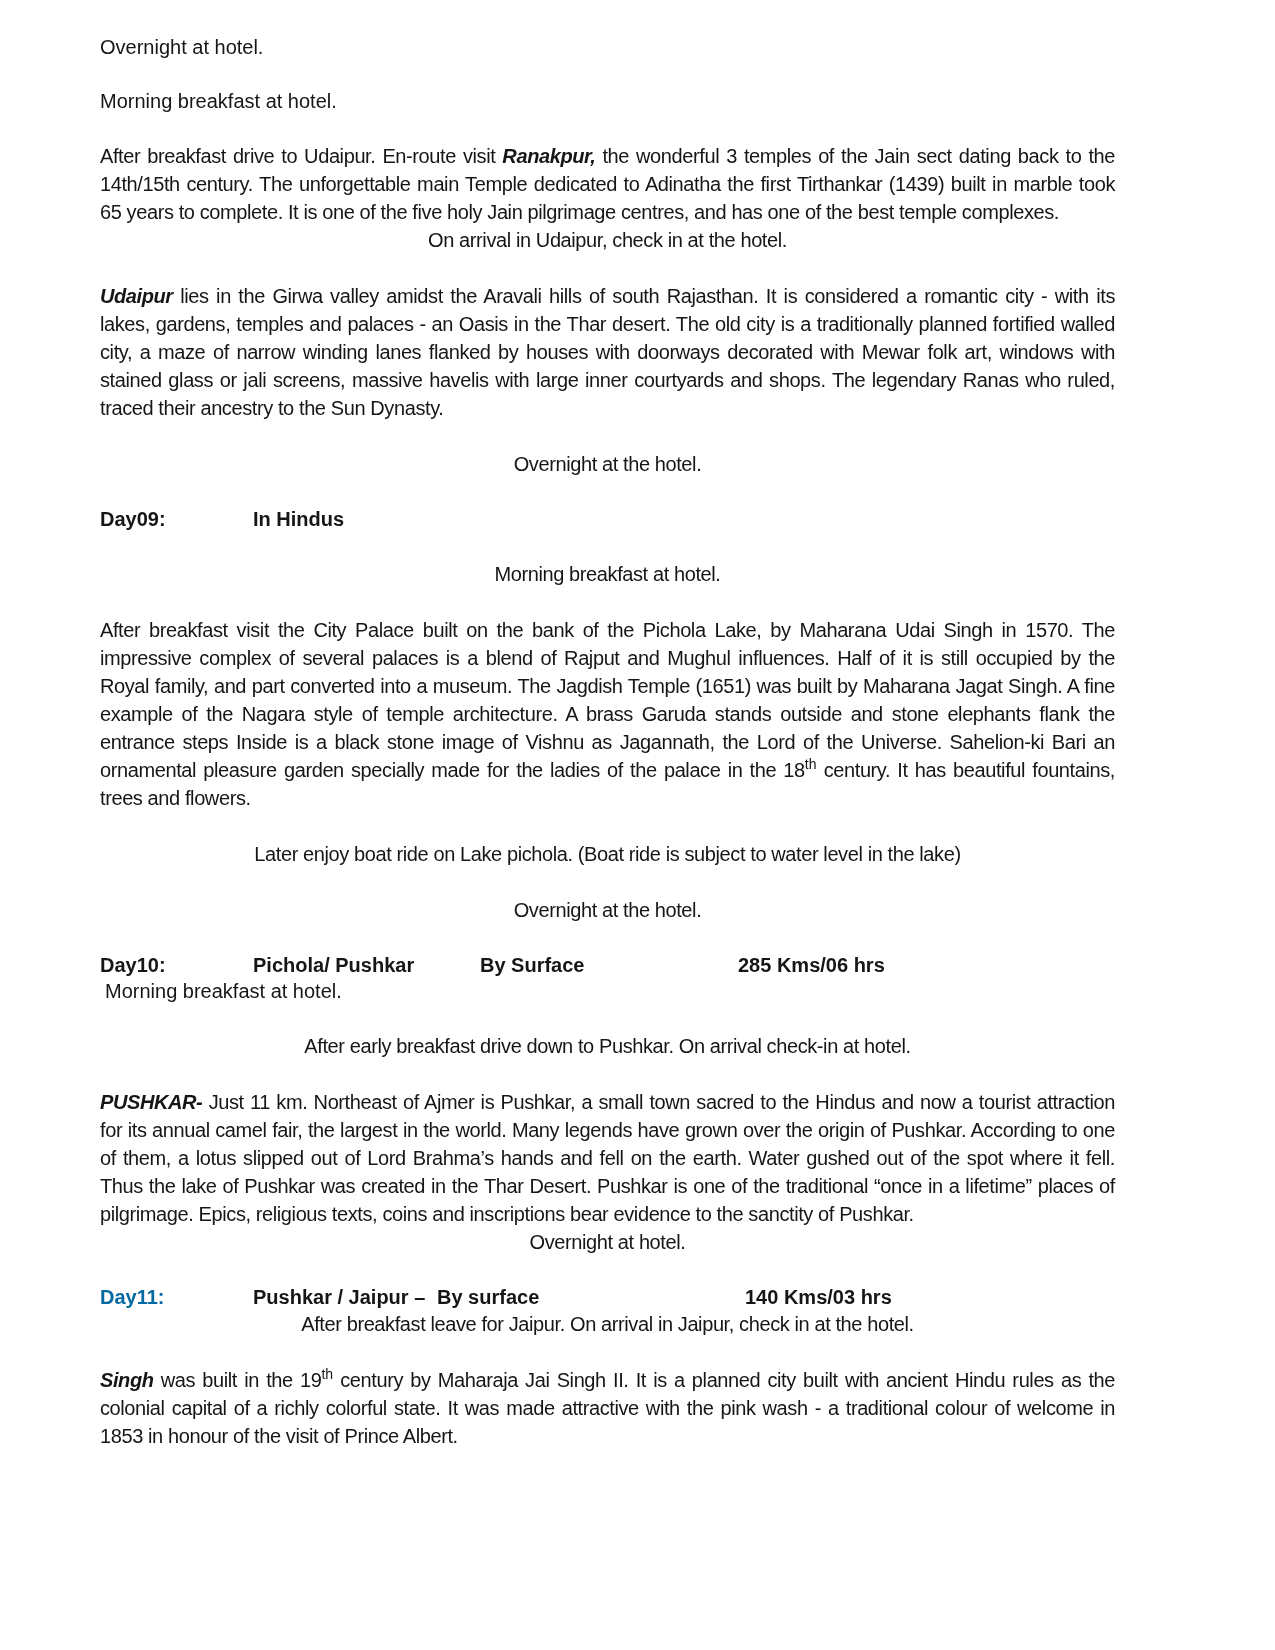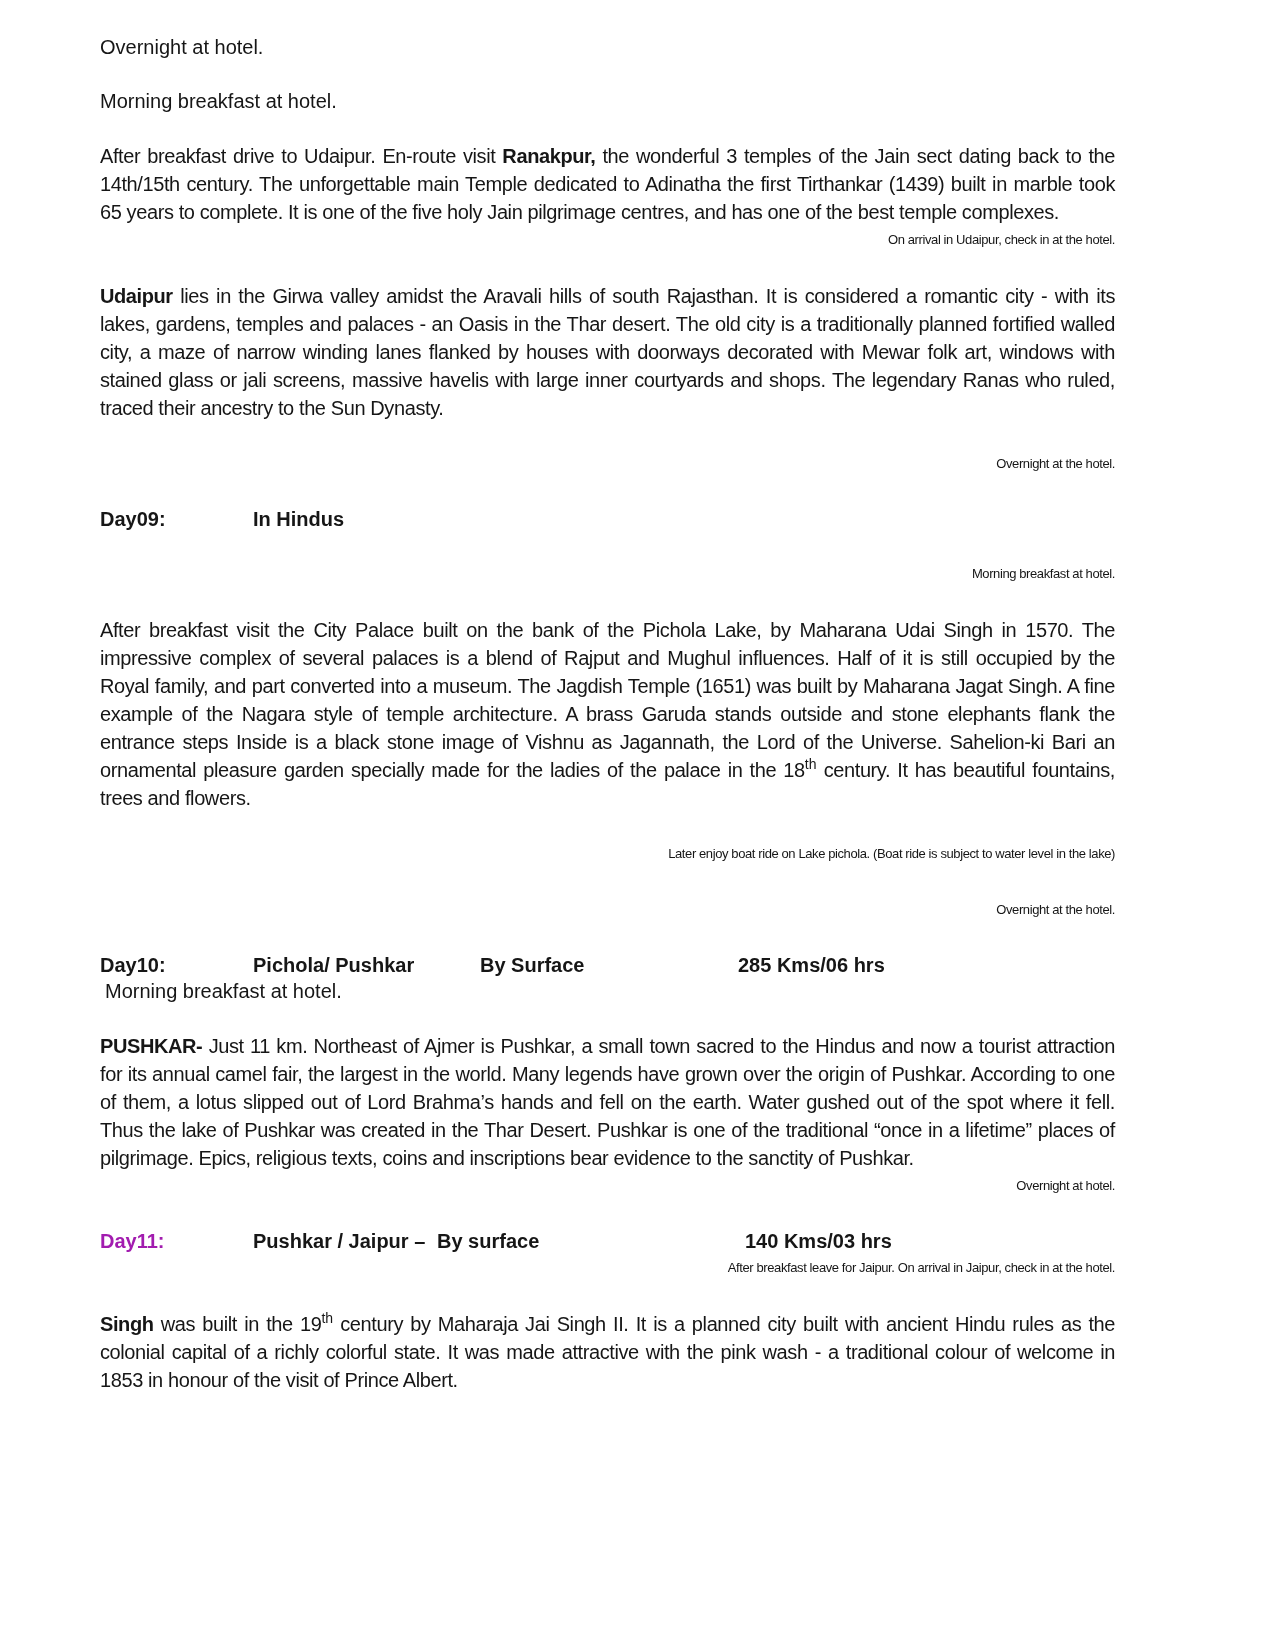--- a/index.html
+++ b/index.html
@@ -25,46 +25,46 @@
     margin: 0 0 28px 0;
   }
   
   .para {
     font-size: 20px;
     line-height: 28px;
     letter-spacing: -0.4px;
     text-align: justify;
   }
   .para-left {
-    font-size: 13px;
+    font-size: 20px;
     line-height: 28px;
     letter-spacing: -0.4px;
-    text-align: right;
+    text-align: center;
   }
   
   .plain {
     font-size: 20px;
     line-height: 26px;
     text-align: left;
   }
-  .bold { font-weight: bold; }
+  .bold { font-weight: bold; font-style: italic; }
   
   .day-row {
     font-size: 20px;
     line-height: 26px;
     font-weight: bold;
     white-space: nowrap;
   }
   .day-row .tab-label { display: inline-block; width: 153px; }
   .day-row .tab-route-d8 { display: inline-block; width: 567px; }
   .day-row .tab-route-d10 { display: inline-block; width: 227px; }
   .day-row .tab-mode-d10 { display: inline-block; width: 258px; }
   .day-row .tab-route-d11 { display: inline-block; width: 184px; }
   .day-row .tab-mode-d11 { display: inline-block; width: 308px; }
-  .gray { color: #a21caf; }
+  .gray { color: #0369a1; }
   sup.ord {
     font-size: 14px;
     line-height: 0;
     vertical-align: super;
     letter-spacing: 0;
   }
 </style>
 </head>
 <body>
 
@@ -97,20 +97,21 @@
 
   <div class="block para-left">Overnight at the hotel.</div>
 
   <div class="block">
     <div class="day-row">
       <span class="tab-label">Day10:</span><span class="tab-route-d10">Pichola/ Pushkar</span><span class="tab-mode-d10">By Surface</span><span>285 Kms/06  hrs</span>
     </div>
     <div class="plain" style="padding-left:5px;">Morning breakfast at hotel.</div>
   </div>
 
+  <div class="block para-left">After early breakfast drive down to Pushkar. On arrival check-in at hotel.</div>
 
   <div class="block">
     <div class="para"><span class="bold">PUSHKAR-</span><span> Just 11 km. Northeast of Ajmer is Pushkar, a small town sacred to the Hindus and now a tourist attraction for its annual camel fair, the largest in the world.  Many legends have grown over the origin of Pushkar.  According to one of them, a lotus slipped out of Lord Brahma’s hands and fell on the earth.  Water gushed out of the spot where it fell.  Thus the lake of Pushkar was created in the Thar Desert.   Pushkar is one of the traditional “once in a lifetime” places of pilgrimage.  Epics, religious texts, coins and inscriptions bear evidence to the sanctity of Pushkar.</span></div>
     <div class="para-left">Overnight at hotel.</div>
   </div>
 
   <div class="block">
     <div class="day-row">
       <span class="tab-label gray">Day11:</span><span class="tab-route-d11">Pushkar / Jaipur –</span><span class="tab-mode-d11">By surface</span><span>140 Kms/03 hrs</span>
     </div>

